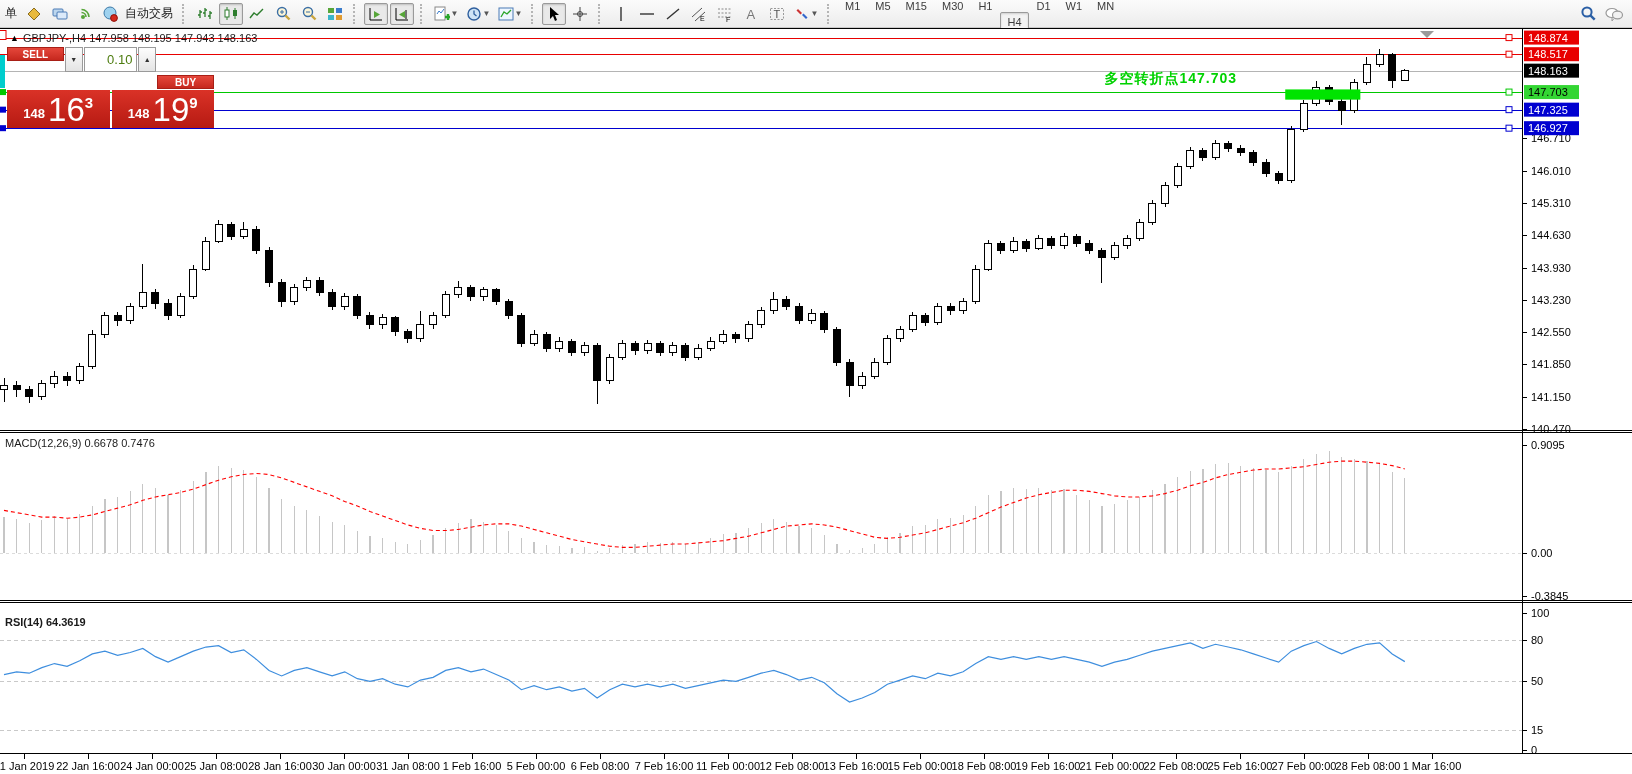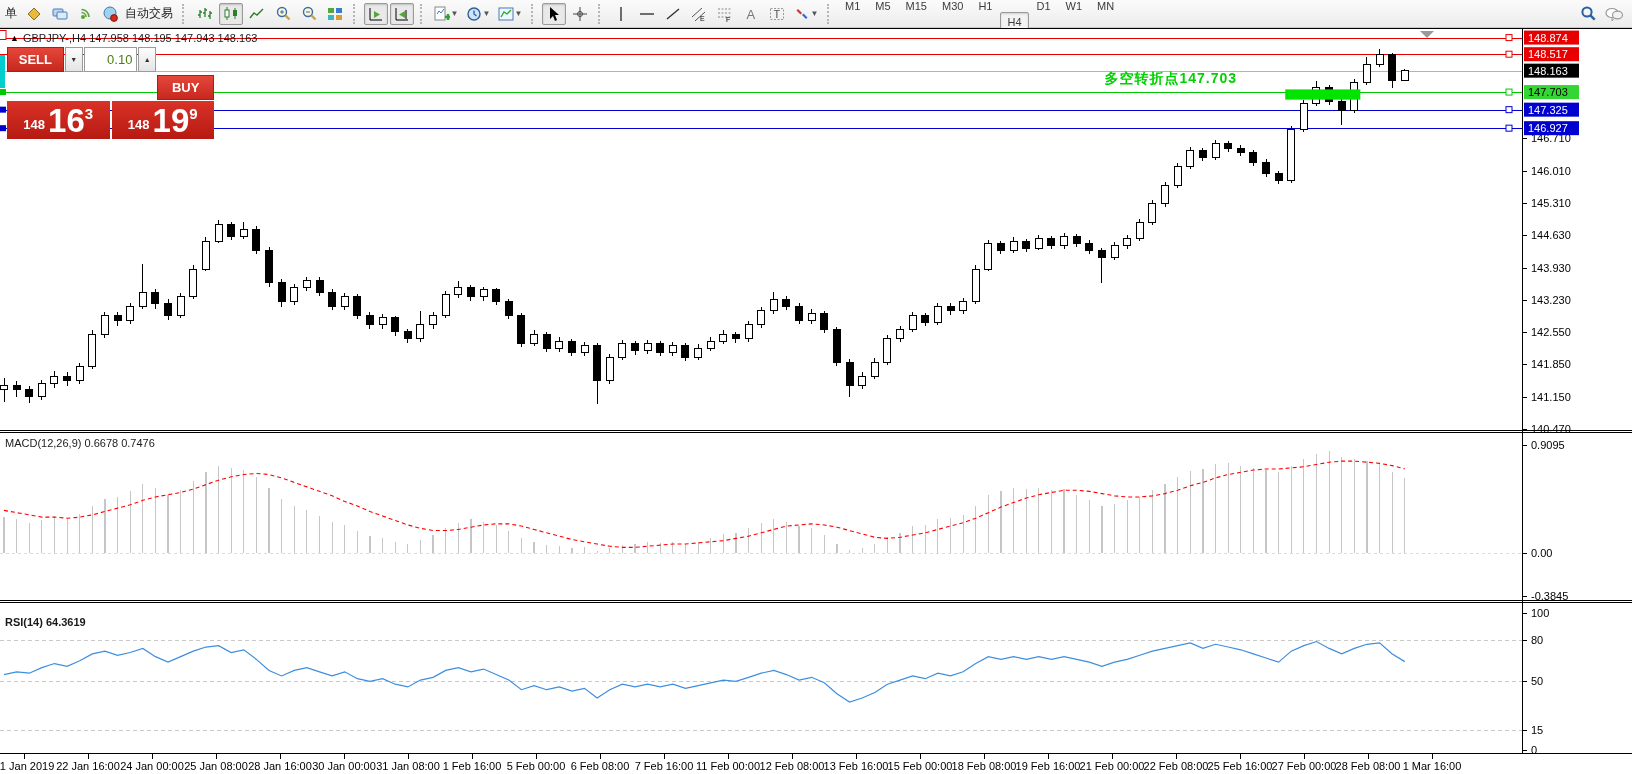--- a/index.html
+++ b/index.html
@@ -30,32 +30,32 @@
 
   .annotation { position:absolute; right:395px; top:42px; font-size:14px; font-weight:bold; color:#00D200; z-index:4; letter-spacing:1px; }
 
   .ind-label { position:absolute; left:5px; font-size:11px; color:#1a1a1a; z-index:4; }
   .macd-label { top:409px; }
   .rsi-label  { top:588px;font-weight:bold; }
 
   
   .trade-panel { position:absolute; left:7px; top:19px; width:207px; z-index:6; }
   .tp-row { display:flex; gap:1px; }
-  .tp-btn { height:25px; background:linear-gradient(#e5473b,#c6281e); color:#fff; font-size:13px; font-weight:bold;
+  .tp-btn { height:14px; background:linear-gradient(#e5473b,#c6281e); color:#fff; font-size:10px; font-weight:bold;
      display:flex; align-items:center; justify-content:center; border:1px solid #a81f16;text-align:right; }
   .tp-sell { width:57px; } .tp-buy { width:57px;margin-top:28px; }
   .tp-spin { width:18px; height:25px; background:linear-gradient(#fdfdfd,#e4e4e4); border:1px solid #9a9a9a;
      display:flex; align-items:center; justify-content:center; font-size:7px; color:#333; }
   .tp-vol { width:54px; height:25px; border:1px solid #9a9a9a; background:#fff; font-size:13px; color:#4d7c0f;
      text-align:right; padding:0 4px; display:flex; align-items:center; justify-content:flex-end; }
   .tp-tiles { display:flex; gap:2px; margin-top:1px; }
   .tp-tile { width:103px; height:38px; background:linear-gradient(#da3227,#b61a12); color:#fff;
      display:flex; align-items:flex-end; justify-content:center; padding-bottom:3px; }
   .tp-tile .small { font-size:13px; font-weight:bold; margin-right:3px; margin-bottom:4px; }
-  .tp-tile .big { font-size:33px; font-weight:bold; line-height:30px; }
+  .tp-tile .big { font-size:33px; font-weight:normal; line-height:30px; }
   .tp-tile .sup { font-size:15px; font-weight:bold; margin-bottom:14px; }
 </style>
 </head>
 <body>
 
 <div class="app">
 
   <div class="toolbar">
     <span class="tlabel">单</span>
     <div class="tbtn">

